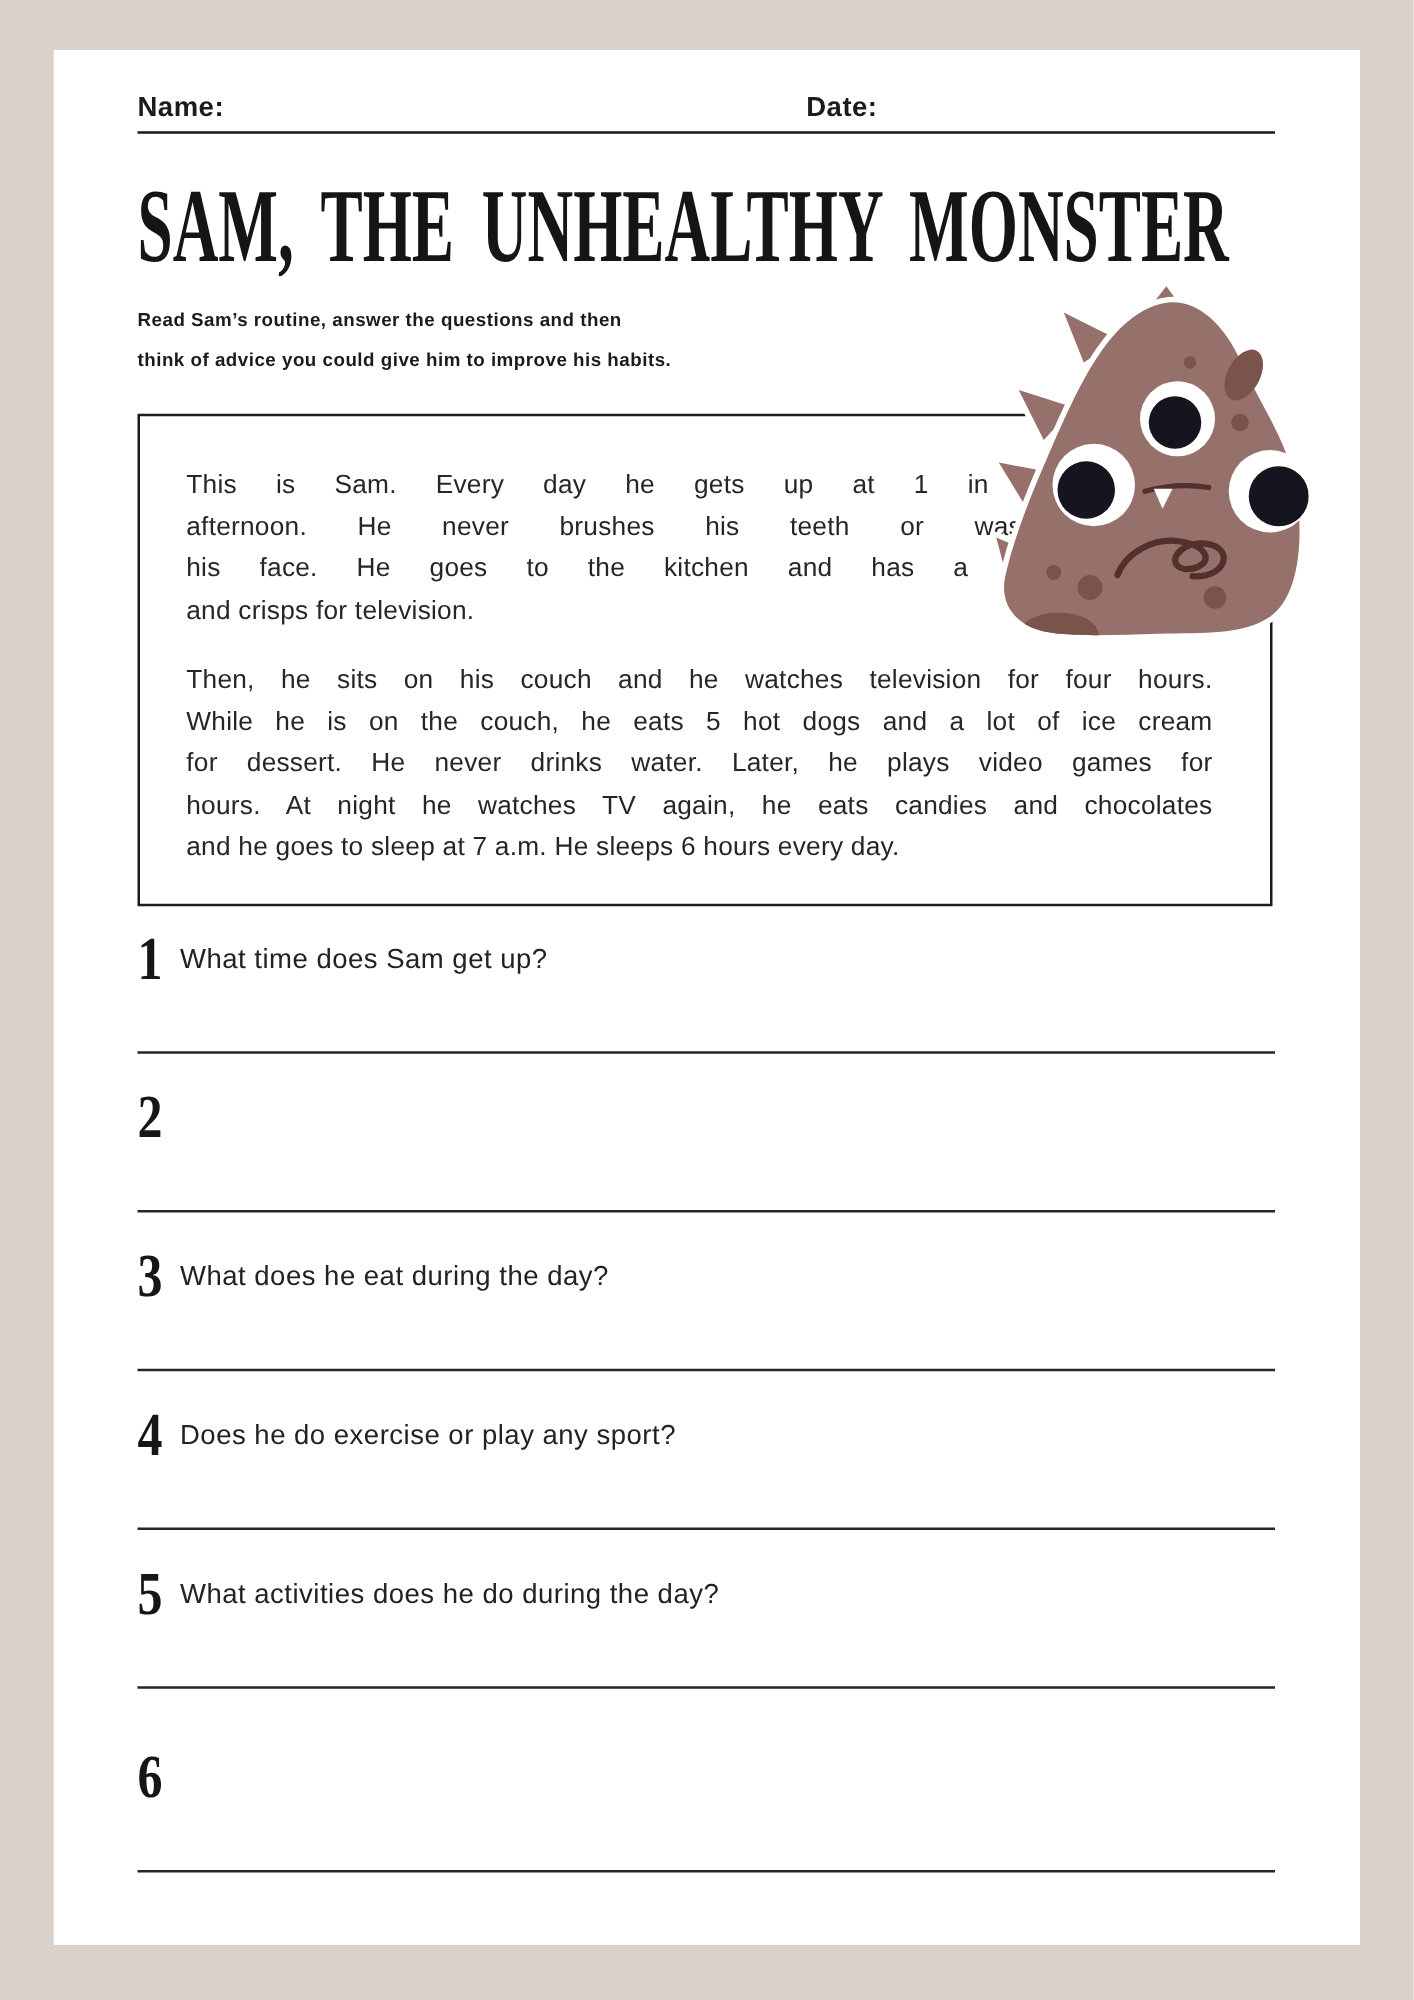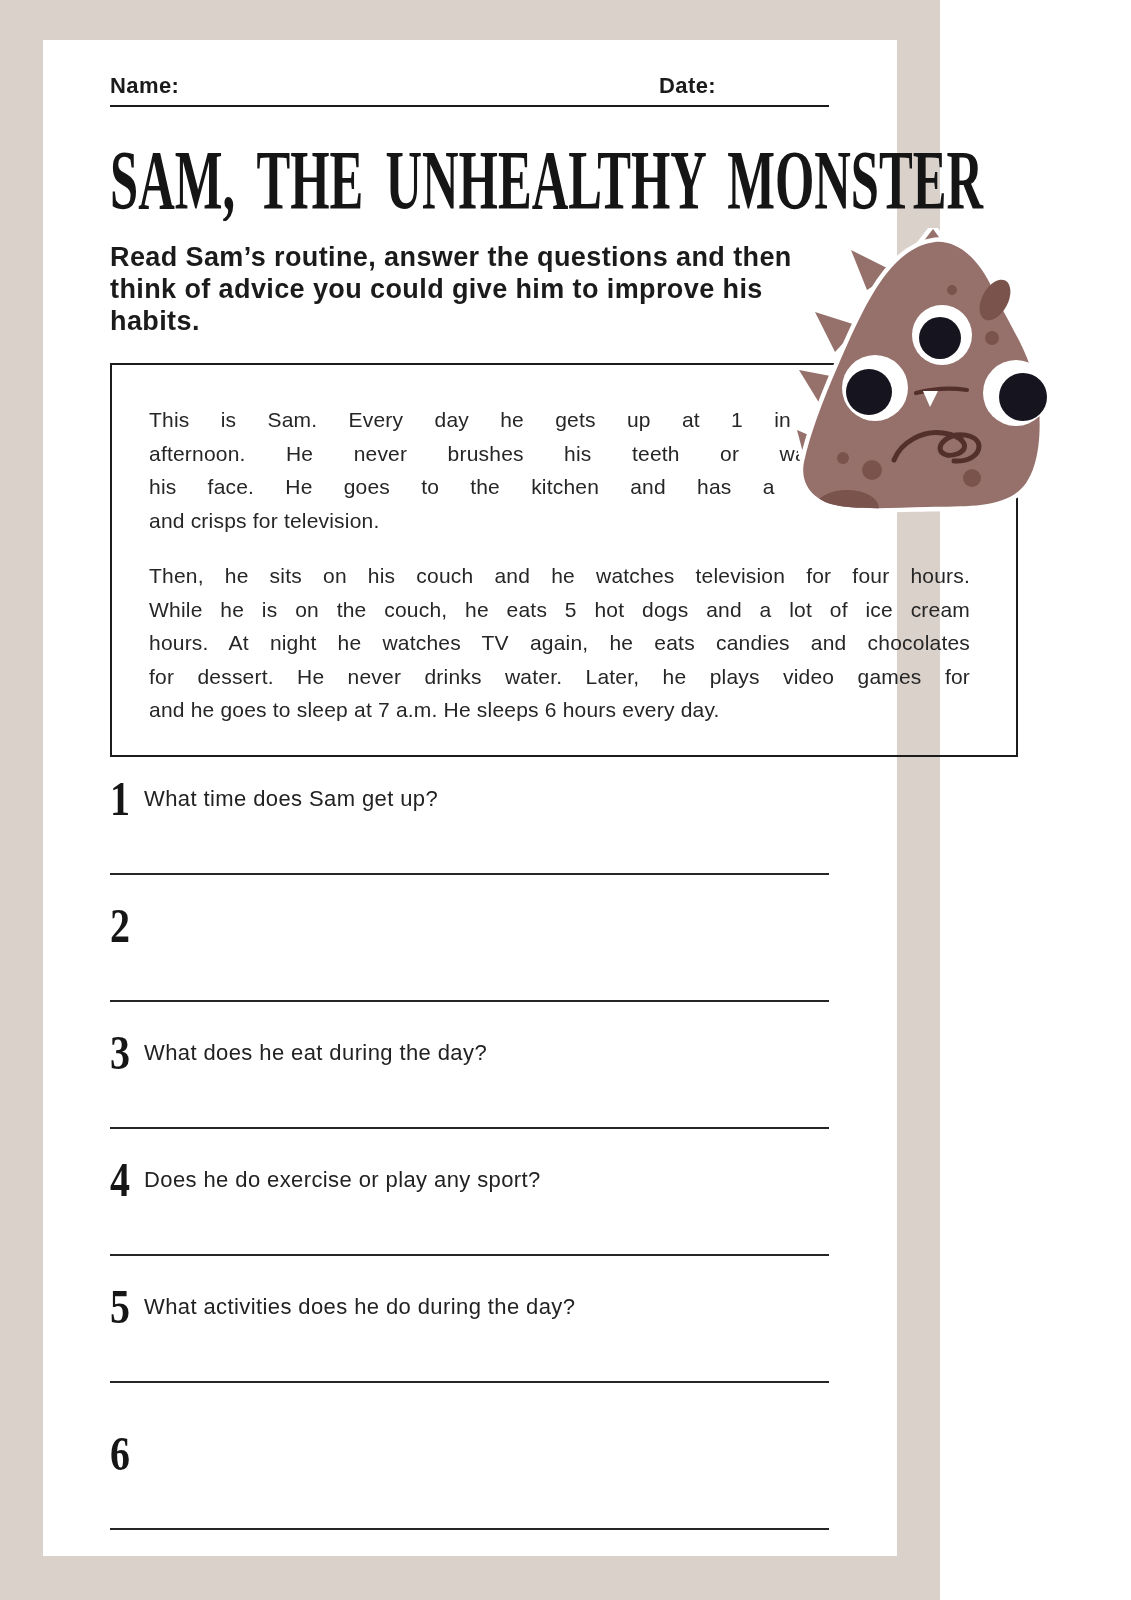--- a/index.html
+++ b/index.html
@@ -2,50 +2,50 @@
 <html><head>
 <meta charset="utf-8">
 <style>
   html,body { margin:0; padding:0; }
   body {
     width:1131px; height:1600px; overflow:hidden;
     font-family:"Liberation Sans", sans-serif;
     -webkit-font-smoothing:antialiased;
   }
   .frame {
-    width:940px; height:1600px; box-sizing:border-box;
+    width:1131px; height:1600px; box-sizing:border-box;
     padding:40px 43px 44px 43px;
     background:#DAD1CB;
   }
   .page {
     position:relative; width:100%; height:100%;
     background:#FFFFFF;
   }
   .content { position:relative; padding:0 68px 0 67px; }
 
   
   .header-row { position:relative; padding-top:33px; height:28px; }
   .hdr-label {
     font-size:22px; font-weight:600; color:#1B1B1B; letter-spacing:0.4px;
   }
-  .hdr-date { position:absolute; left:549px; top:33px; }
+  .hdr-date { position:absolute; left:535px; top:33px; }
   .header-rule { margin-top:4px; height:0; border-bottom:2px solid #1A1A1A; }
 
   
   .title-svg { display:block; margin-top:36px; }
   .title-text {
     font-family:"Liberation Serif", serif;
     font-size:84px; font-weight:700; fill:#151515;
     word-spacing:16px;
   }
 
   
   .instructions { margin-top:20px; }
   .instructions div {
-    font-size:27px; font-weight:700; color:#1B1B1B;
+    font-size:15px; font-weight:700; color:#1B1B1B;
     line-height:32px; letter-spacing:0.4px;
   }
 
   
   .passage-box {
     margin-top:26px; box-sizing:border-box;
     width:908px; height:394px;
     border:2px solid #1C1C1C;
     padding:38px 46px 0 37px;
   }
@@ -100,22 +100,22 @@
       <div class="passage-box">
         <div class="p1">
           <div class="pline jline">This is Sam. Every day he gets up at 1 in the</div>
           <div class="pline jline">afternoon. He never brushes his teeth or washes</div>
           <div class="pline jline">his face. He goes to the kitchen and has a soda</div>
           <div class="pline jline jline-last">and crisps for television.</div>
         </div>
         <div class="p2">
           <div class="pline jline">Then, he sits on his couch and he watches television for four hours.</div>
           <div class="pline jline">While he is on the couch, he eats 5 hot dogs and a lot of ice cream</div>
+          <div class="pline jline">for dessert. He never drinks water. Later, he plays video games for</div>
           <div class="pline jline">hours. At night he watches TV again, he eats candies and chocolates</div>
-          <div class="pline jline">for dessert. He never drinks water. Later, he plays video games for</div>
           <div class="pline jline jline-last">and he goes to sleep at 7 a.m. He sleeps 6 hours every day.</div>
         </div>
       </div>
 
       <div class="questions">
 
         <div class="q-item">
           <div class="q-row">
             <span class="q-num">1</span>
             <span class="q-text">What time does Sam get up?</span>

